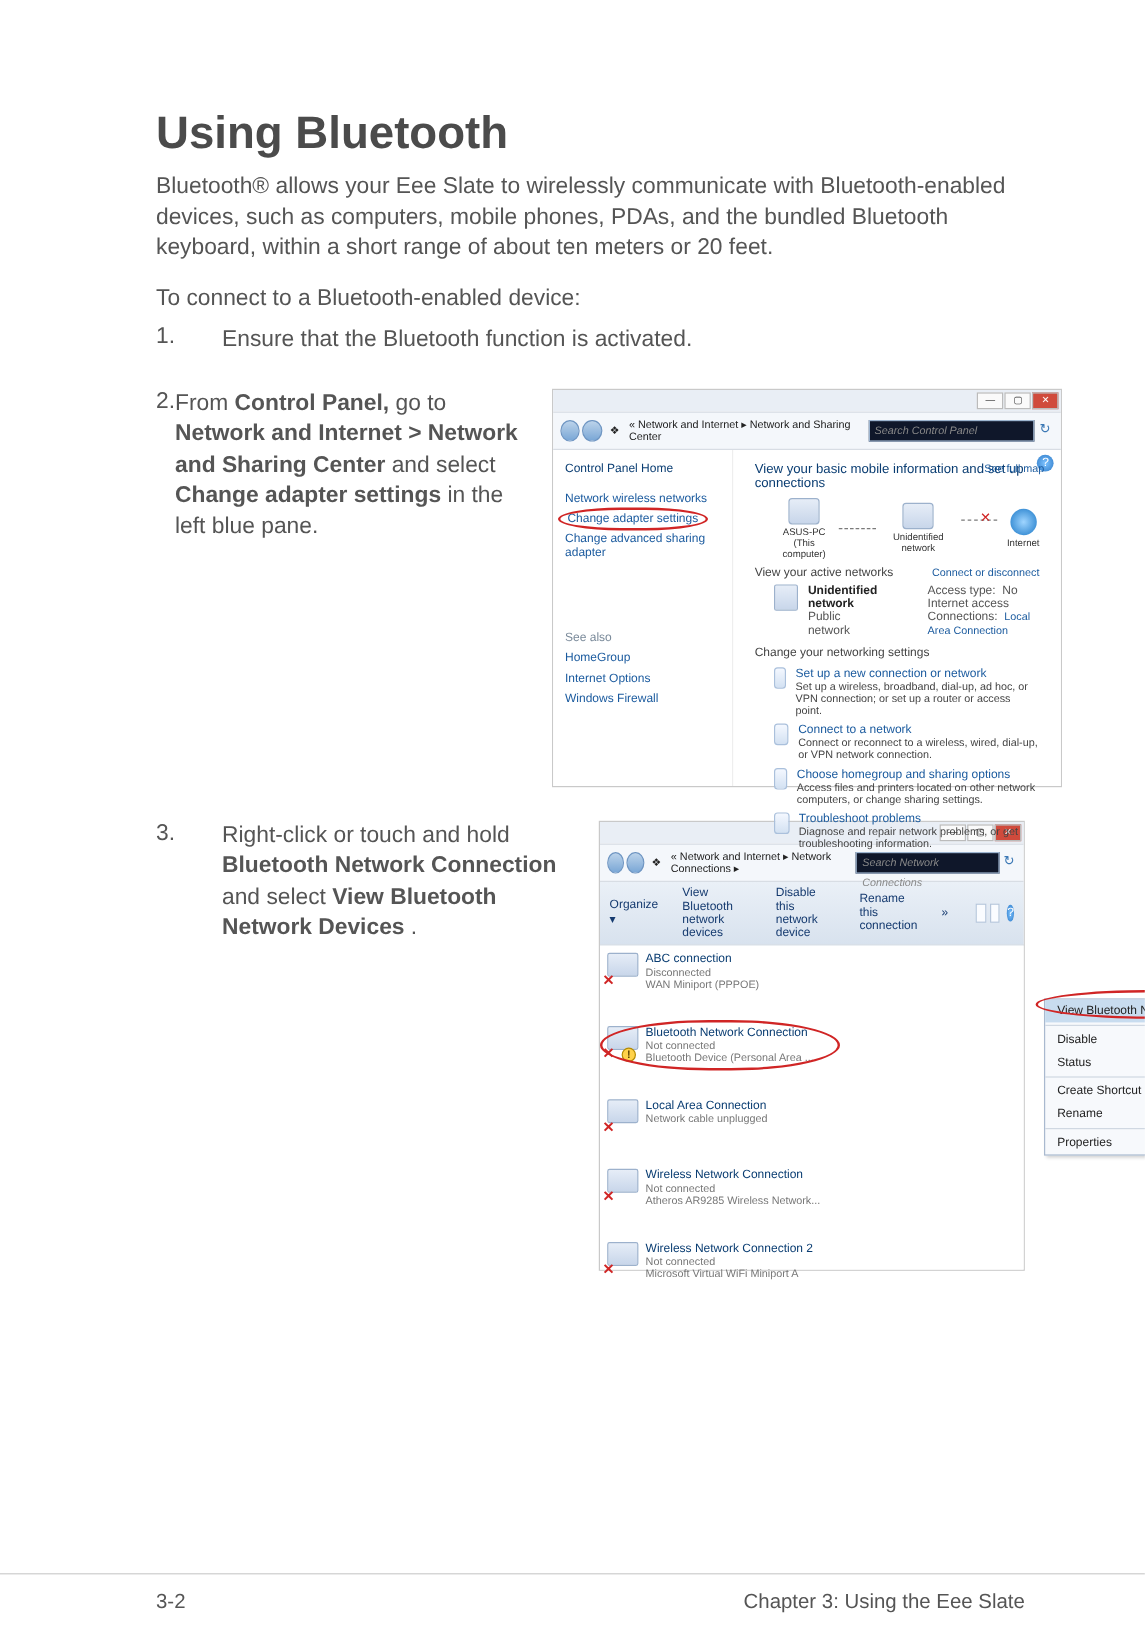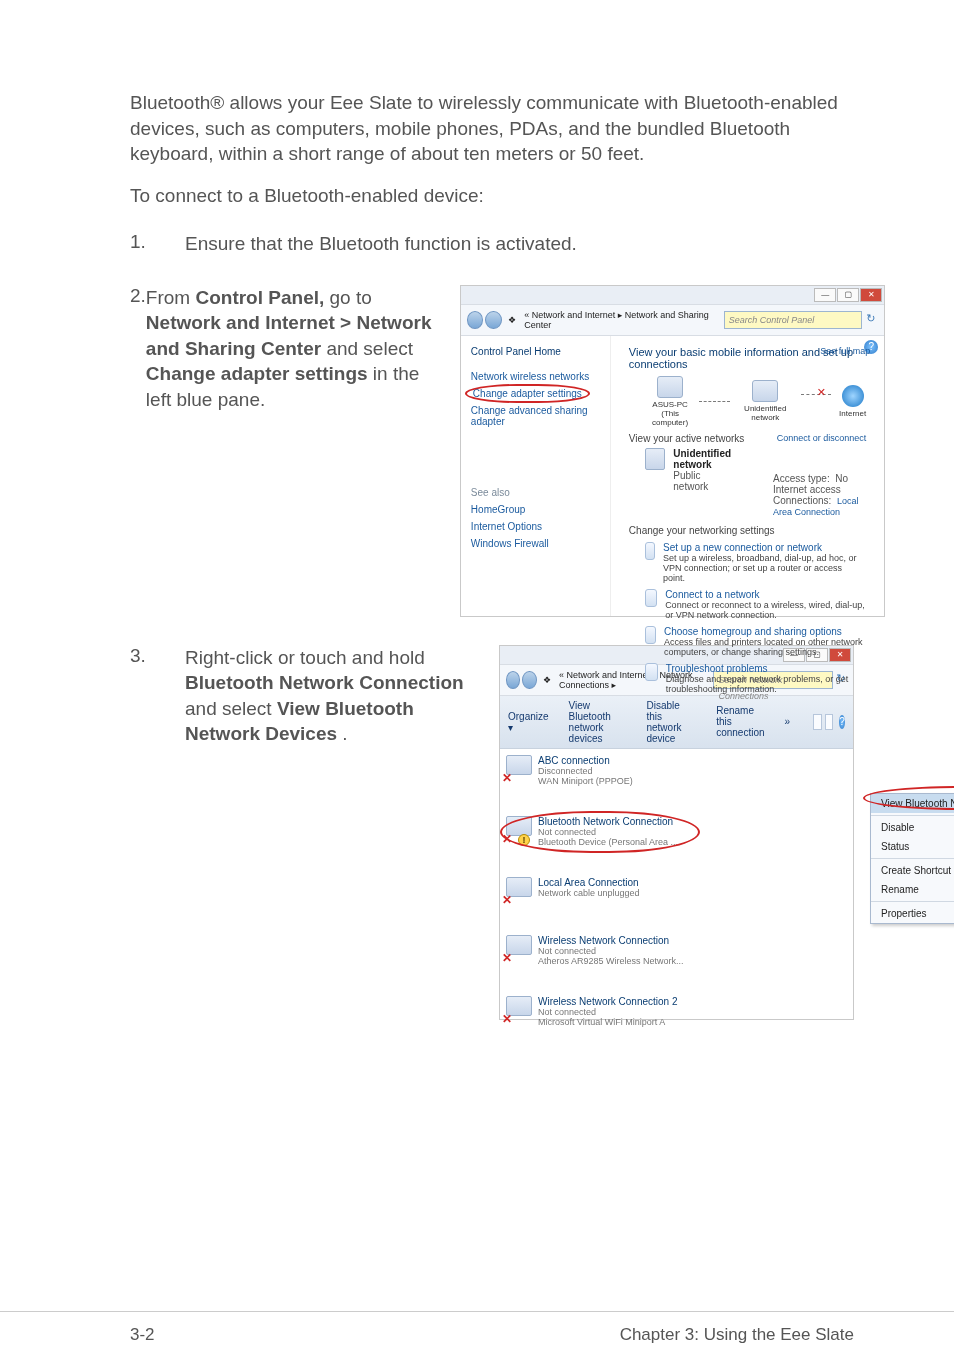--- a/index.html
+++ b/index.html
@@ -1,32 +1,32 @@
 <!DOCTYPE html>
 <html><head>
 <meta charset="utf-8">
 <style>
   * { box-sizing: border-box; margin: 0; padding: 0; }
   html, body { width: 954px; height: 1357px; background: #fff; font-family: "Segoe UI", Arial, sans-serif; color: #333; }
   .page { padding: 90px 100px 40px 130px; height: 1310px; position: relative; }
   h1 { font-size: 38px; font-weight: 700; color: #4b4b4b; margin-bottom: 10px; }
   .intro { font-size: 19px; line-height: 1.35; color: #555; margin-bottom: 18px; }
-  .lead { font-size: 19px; color: #555; margin-bottom: 24px; }
+  .lead { font-size: 19px; color: #555; margin-bottom: 10px; }
   .step-row { display: flex; align-items: flex-start; margin-bottom: 28px; }
   .step-num { width: 55px; font-size: 19px; color: #555; }
   .step-text { flex: 0 0 300px; font-size: 19px; line-height: 1.35; color: #555; }
   .step-text.wide { flex: 1; }
   .screenshot { flex: 1; margin-left: 14px; border: 1px solid #c9c9c9; background: #fff; font-size: 9px; color: #555; }
   .win-top { display: flex; justify-content: flex-end; align-items: center; background: #e9eef5; padding: 2px; }
   .win-btn { width: 22px; height: 14px; background: #fafafa; border: 1px solid #bbb; margin-left: 1px; font-size: 8px; text-align: center; line-height: 12px; color: #333; }
   .win-btn.close { background: #d04a3c; color: #fff; }
   .addr-bar { display: flex; align-items: center; padding: 3px 6px; background: #f4f7fb; border-top: 1px solid #d8dde4; border-bottom: 1px solid #d8dde4; }
   .nav-circ { width: 18px; height: 18px; border-radius: 50%; background: linear-gradient(#bcd3ea,#7aa7d6); border: 1px solid #6e95c2; margin-right: 2px; }
   .crumb { padding: 2px 4px; color: #222; }
-  .search-box { margin-left: auto; width: 150px; height: 18px; border: 1px solid #9db5d0; background: #fef9c3; padding: 0 4px; color: #888; font-style: italic; font-size: 9px; line-height: 16px; }
+  .search-box { margin-left: auto; width: 150px; height: 18px; border: 1px solid #9db5d0; background: #0f172a; padding: 0 4px; color: #888; font-style: italic; font-size: 9px; line-height: 16px; }
   .mag { display: inline-block; width: 16px; height: 16px; margin-left: 2px; color: #3b78b5; font-size: 11px; text-align: center; }
   .tool-bar { display: flex; align-items: center; padding: 4px 8px; background: linear-gradient(#eaf0f7,#d8e2ee); border-bottom: 1px solid #c8d2de; }
   .tool-lk { color: #153a6f; font-size: 10px; margin-right: 20px; }
   .tool-bar .spacer { flex: 1; }
   .icon-sq { width: 18px; height: 16px; background: #fafcff; border: 1px solid #b6c6db; margin-left: 3px; }
   .help-circ { width: 14px; height: 14px; border-radius: 50%; background: radial-gradient(#7ec3ff,#2c79c7); color: #fff; font-size: 10px; text-align: center; line-height: 13px; margin-left: 6px; }
 
   .ns-body { display: flex; height: 280px; background: #fff; }
   .ns-left { width: 150px; padding: 10px 10px; border-right: 1px solid #eee; }
   .ns-left .home { color: #0a3d72; font-size: 10px; margin-bottom: 14px; }
@@ -43,21 +43,21 @@
   .globe { width: 22px; height: 22px; border-radius: 50%; background: radial-gradient(#9fd5ff,#1977c7); margin: 0 auto 2px auto; }
   .dash { width: 40px; border-top: 1px dashed #7a7a7a; }
   .dash.xline::after { content: "✕"; color: #d02525; font-size: 11px; position: relative; top: -9px; left: 16px; }
   .section-hd { color: #444; font-size: 10px; margin: 6px 0 2px 0; }
   .connect-disc { float: right; color: #1a5a9e; font-size: 9px; }
   .net-row { display: flex; align-items: flex-start; margin: 4px 0 8px 16px; gap: 8px; }
   .tiny-mon { width: 30px; height: 22px; background: linear-gradient(#e6edf7,#c8d6ea); border: 1px solid #9cb1cc; border-radius: 2px; }
   .kv { display: flex; gap: 40px; }
   .kv .col1 { font-size: 10px; }
   .kv .col1 .b { font-weight: 700; color: #222; }
-  .kv .col2 { font-size: 10px; margin-top: 25px; }
+  .kv .col2 { font-size: 10px; }
   .lk9 { color: #1a5a9e; font-size: 9px; }
   .opt { display: flex; gap: 8px; margin: 6px 0 4px 16px; }
   .opt .ic { width: 18px; height: 18px; background: linear-gradient(#f4f8ff,#d3e1f2); border: 1px solid #aac0dc; border-radius: 3px; }
   .opt .ttl { color: #1a5a9e; font-size: 10px; }
   .opt .desc { color: #444; font-size: 9px; }
 
   
   .nc-body { height: 270px; background: #fff; position: relative; padding: 6px 6px; }
   .conn-grid { display: flex; gap: 30px; flex-wrap: wrap; }
   .conn { display: flex; gap: 6px; width: 180px; position: relative; }
@@ -74,21 +74,22 @@
   .red-oval { position: absolute; border: 2px solid #d02525; border-radius: 50%/55%; pointer-events: none; }
 
   
   .footer { position: absolute; left: 0; right: 0; bottom: 0; height: 46px; border-top: 1px solid #ccc; display: flex; justify-content: space-between; align-items: center; padding: 0 100px 0 130px; font-size: 17px; color: #555; }
 </style>
 </head>
 <body>
 
 <div class="page">
 
-  <p class="intro">Bluetooth® allows your Eee Slate to wirelessly communicate with Bluetooth-enabled devices, such as computers, mobile phones, PDAs, and the bundled Bluetooth keyboard, within a short range of about ten meters or 50 feet.</p>
+  <h1>Using Bluetooth</h1>
+  <p class="intro">Bluetooth® allows your Eee Slate to wirelessly communicate with Bluetooth-enabled devices, such as computers, mobile phones, PDAs, and the bundled Bluetooth keyboard, within a short range of about ten meters or 20 feet.</p>
   <p class="lead">To connect to a Bluetooth-enabled device:</p>
 
   <div class="step-row">
     <div class="step-num">1.</div>
     <div class="step-text wide">Ensure that the Bluetooth function is activated.</div>
   </div>
 
   <div class="step-row">
     <div class="step-num">2.</div>
     <div class="step-text">

